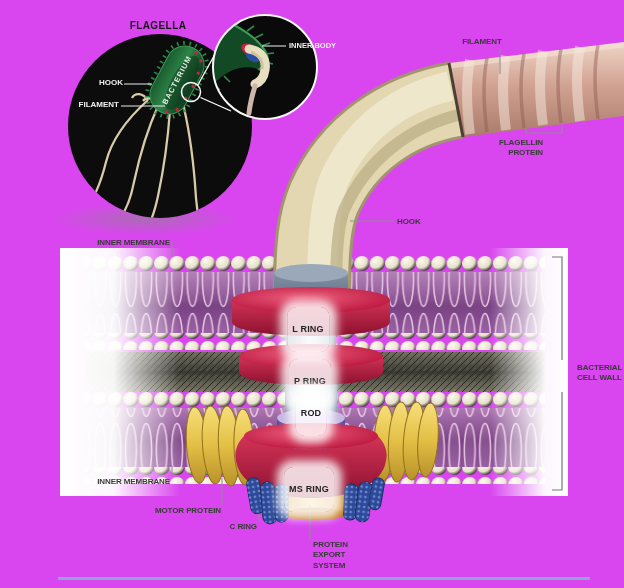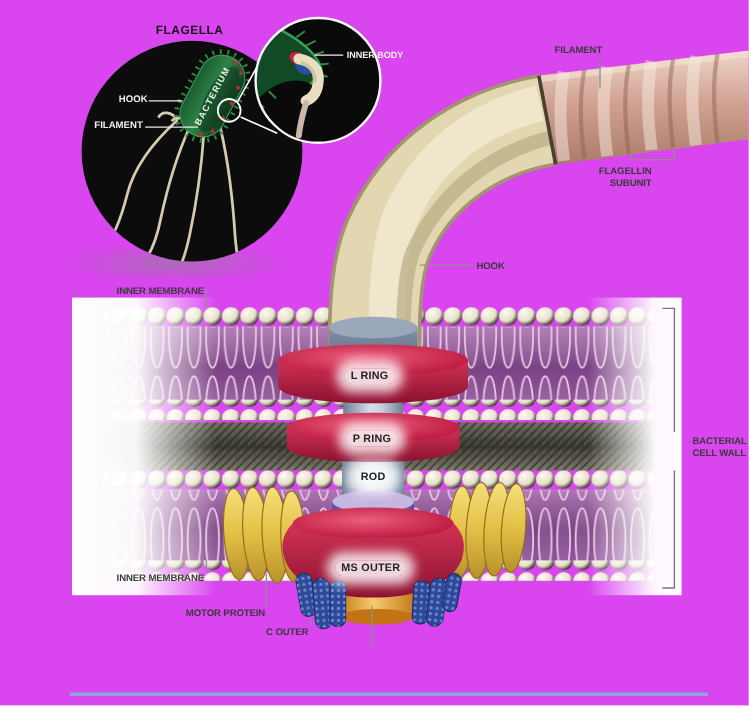--- a/index.html
+++ b/index.html
@@ -5,21 +5,21 @@
   html,body{margin:0;padding:0;background:#fff;}
   .stage{position:relative;width:624px;height:588px;background:#d946ef;overflow:hidden;
          font-family:"Liberation Sans",sans-serif;}
   .art{position:absolute;left:0;top:0;}
   .lbl{position:absolute;font-weight:700;font-size:8px;line-height:1.3;
        color:var(--label-dark,#3a3a3a);letter-spacing:-0.1px;white-space:nowrap;}
   .wrap{white-space:normal;}
   .r{text-align:right;}
   .c{text-align:center;}
   .glow{position:absolute;font-weight:700;font-size:9px;color:#222;letter-spacing:0.2px;
-        background:rgba(255,255,255,0.82);border-radius:9px;padding:0 5px;line-height:13px;
+        background:rgba(255,255,255,0.82);border-radius:9px;padding:16px 5px;line-height:13px;
         box-shadow:0 0 9px 7px rgba(255,255,255,0.82);transform:translateX(-50%);white-space:nowrap;}
   .wlbl{position:absolute;font-weight:700;font-size:8px;line-height:1.25;color:#efefef;
         letter-spacing:0;white-space:nowrap;}
   .title{position:absolute;font-weight:800;font-size:10px;letter-spacing:0.4px;color:#171717;
          text-align:center;white-space:nowrap;}
   .bacterium-lbl{position:absolute;left:177px;top:80px;font-weight:700;font-size:7.5px;
         color:#e9f2e6;letter-spacing:1px;white-space:nowrap;
         transform:translate(-50%,-50%) rotate(-62deg);}
   .divider{position:absolute;left:58px;top:577px;width:532px;height:3px;
         background:var(--divider-blue,#8ca6d6);border-radius:1px;}
@@ -336,27 +336,28 @@
   <circle cx="265" cy="67" r="52" fill="none" stroke="#f7f7f7" stroke-width="2"></circle>
 </svg>
 
 <div class="title" style="left:116px;top:20px;width:84px;">FLAGELLA</div>
 <div class="wlbl" style="right:501px;top:78px;">HOOK</div>
 <div class="wlbl" style="right:505px;top:100px;">FILAMENT</div>
 <div class="wlbl wrap" style="left:289px;top:41px;width:34px;font-size:7.5px;">INNER BODY</div>
 <div class="bacterium-lbl">BACTERIUM</div>
 
 <div class="lbl c" style="left:460px;top:37px;width:44px;">FILAMENT</div>
-<div class="lbl r wrap" style="left:497px;top:138px;width:46px;">FLAGELLIN SUBUNIT</div>
+<div class="lbl r wrap" style="left:497px;top:138px;width:46px;">FLAGELLIN PROTEIN</div>
 <div class="lbl" style="left:397px;top:217px;">HOOK</div>
 <div class="lbl" style="right:454px;top:238px;">INNER MEMBRANE</div>
 <div class="glow" style="left:308px;top:307px;">L RING</div>
 <div class="glow" style="left:310px;top:359px;text-align:center;">P RING</div>
 <div class="glow" style="left:311px;top:391px;">ROD</div>
-<div class="glow" style="left:309px;top:467px;">MS OUTER</div>
+<div class="glow" style="left:309px;top:467px;">MS RING</div>
 <div class="lbl wrap" style="left:541px;top:363px;width:48px;margin-left:36px;">BACTERIAL CELL WALL</div>
 <div class="lbl" style="right:454px;top:477px;">INNER MEMBRANE</div>
 <div class="lbl" style="right:403px;top:506px;">MOTOR PROTEIN</div>
-<div class="lbl" style="right:367px;top:522px;">C OUTER</div>
+<div class="lbl" style="right:367px;top:522px;">C RING</div>
+<div class="lbl wrap" style="left:313px;top:540px;width:64px;">PROTEIN EXPORT SYSTEM</div>
 
 <div class="divider"></div>
 
 </div>
 
 </body></html>

